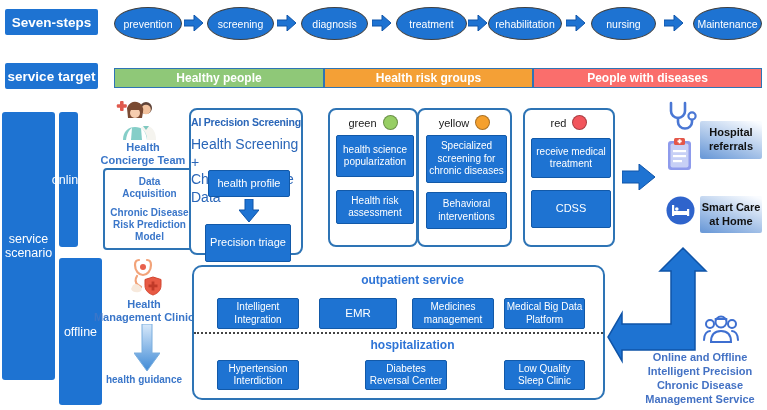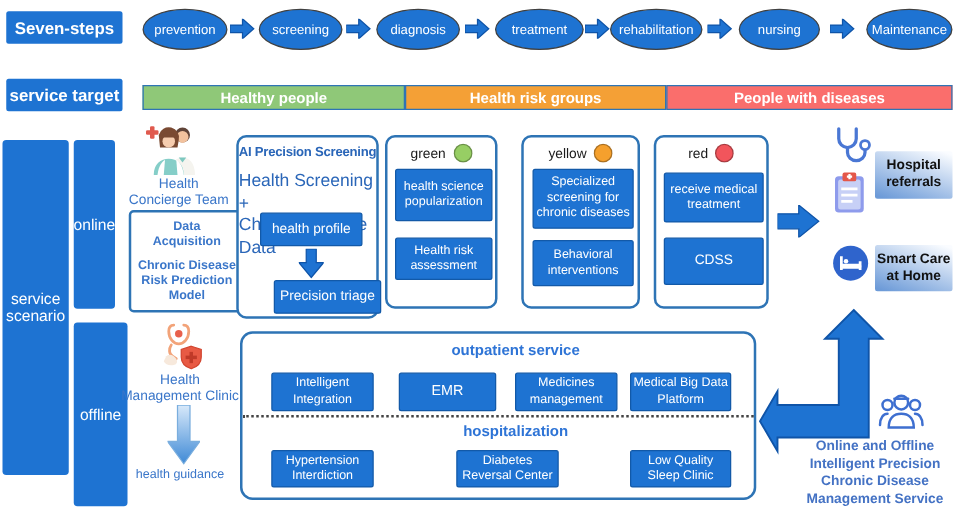--- a/index.html
+++ b/index.html
@@ -18,21 +18,21 @@
   .bar{top:68px;height:20px;border:1.5px solid #2E74B5;color:#fff;font-size:12px;font-weight:600;
        display:flex;align-items:center;justify-content:center;}
   
   .col-box{background:#1E73D2;color:#fff;border-radius:3px;display:flex;align-items:center;
            justify-content:center;text-align:center;font-size:12.5px;font-weight:500;}
   
   .panel{background:#fff;border:2px solid #2E74B5;border-radius:8px;}
   
   .bluebox{background:#1E73D2;border:1px solid #1259A8;border-radius:2px;color:#fff;font-size:10px;
            line-height:1.25;display:flex;align-items:center;justify-content:center;text-align:center;}
-  .blue-label{color:#3A76C9;font-weight:normal;font-size:11px;text-align:center;line-height:1.2;}
+  .blue-label{color:#3A76C9;font-weight:bold;font-size:11px;text-align:center;line-height:1.2;}
   .ai-title{color:#2A66B8;font-weight:bold;font-size:10.5px;text-align:center;letter-spacing:-0.2px;}
   .ai-sub{color:#2A66B8;font-weight:normal;font-size:14px;line-height:1.25;}
   .tri-hdr{display:flex;align-items:center;justify-content:center;gap:6px;color:#1a1a1a;font-size:11px;}
   .dot{width:13px;height:13px;border-radius:50%;border:1px solid rgba(0,0,0,0.3);}
   .sec-title{color:#2E74D6;font-weight:bold;font-size:12px;text-align:center;padding-left:28px;}
   .grad-box{background:linear-gradient(200deg,#fafcff 5%,#6d9bd8 95%);border-radius:2px;color:#111;
             font-size:11px;font-weight:bold;display:flex;align-items:center;justify-content:center;
             text-align:center;line-height:1.25;}
   .dotted{border-top:2px dotted #444;height:0;}
   .summary-text{color:#4472C4;font-weight:bold;font-size:11px;text-align:center;line-height:1.28;}
@@ -71,21 +71,21 @@
       <polygon points="0,5 10,5 10,0 19,8 10,16 10,11 0,11" fill="#1E73D2" stroke="#0F54A8"></polygon>
     </svg>
 
   <div class="abs hdr-box" style="left:5px;top:63px;width:93px;height:26px">service target</div>
   <div class="abs bar" style="left: 114px; width: 210px; background: rgb(143, 200, 120);">Healthy people</div>
   <div class="abs bar" style="left: 324px; width: 209px; background: rgb(244, 160, 54);">Health risk groups</div>
   <div class="abs bar" style="left: 533px; width: 229px; background: rgb(250, 110, 108);">People with diseases</div>
 
   <div class="abs col-box pre" style="left:2px;top:112px;width:53px;height:268px">service
 scenario</div>
-  <div class="abs col-box" style="left:59px;top:112px;width:33px;height:135px">online</div>
+  <div class="abs col-box" style="left:59px;top:112px;width:19px;height:135px">online</div>
   <div class="abs col-box" style="left:59px;top:258px;width:43px;height:147px">offline</div>
 
   <svg class="abs" style="left:116px;top:100px" width="46" height="40" viewBox="0 0 46 40">
     <rect x="4" y="1" width="3.6" height="10" rx="1" fill="#E05A4E"></rect>
     <rect x="0.8" y="4.2" width="10" height="3.6" rx="1" fill="#E05A4E"></rect>
     <circle cx="30" cy="8" r="6" fill="#5F4338"></circle>
     <circle cx="30" cy="9.5" r="4.8" fill="#F2C29E"></circle>
     <path d="M20 40 c0 -10 5 -14 10 -14 c5 0 10 4 10 14 z" fill="#F5F4EF"></path>
     <path d="M27 26 l3 4 l3 -4 z" fill="#7EC8C0"></path>
     <path d="M11 8 a8 8 0 0 1 16 4 l-1 6 h-14 z" fill="#7A4A32"></path>
@@ -107,24 +107,24 @@
   </div>
 
   <div class="abs panel" style="left:189px;top:108px;width:114px;height:147px">
     <div class="ai-title abs" style="left:0;right:0;top:6px">AI Precision Screening</div>
     <div class="ai-sub abs pre" style="left:0;right:0;top:26px">Health Screening +
 Chronic Disease Data</div>
     <div class="abs bluebox" style="left:17px;top:60px;width:82px;height:27px;font-size:11px">health profile</div>
     <svg class="abs" style="left:48px;top:89px" width="20" height="24" viewBox="0 0 20 24">
       <polygon points="6,0 14,0 14,11 20,11 10,23 0,11 6,11" fill="#1E73D2" stroke="#0F54A8"></polygon>
     </svg>
-    <div class="abs bluebox" style="left:28px;top:114px;width:86px;height:27px;font-size:11px">Precision triage</div>
-  </div>
-
-  <div class="abs panel" style="left:308px;top:108px;width:90px;height:139px">
+    <div class="abs bluebox" style="left:14px;top:114px;width:86px;height:38px;font-size:11px">Precision triage</div>
+  </div>
+
+  <div class="abs panel" style="left:328px;top:108px;width:90px;height:139px">
     <div class="tri-hdr" style="margin-top:5px">
       <span>green</span>
       <span class="dot" style="background: rgb(151, 206, 100);"></span>
     </div>
     <div class="abs bluebox pre" style="left:6px;top:25px;width:78px;height:42px">health science
 popularization</div>
     <div class="abs bluebox pre" style="left:6px;top:80px;width:78px;height:34px">Health risk
 assessment</div>
   </div>
 

